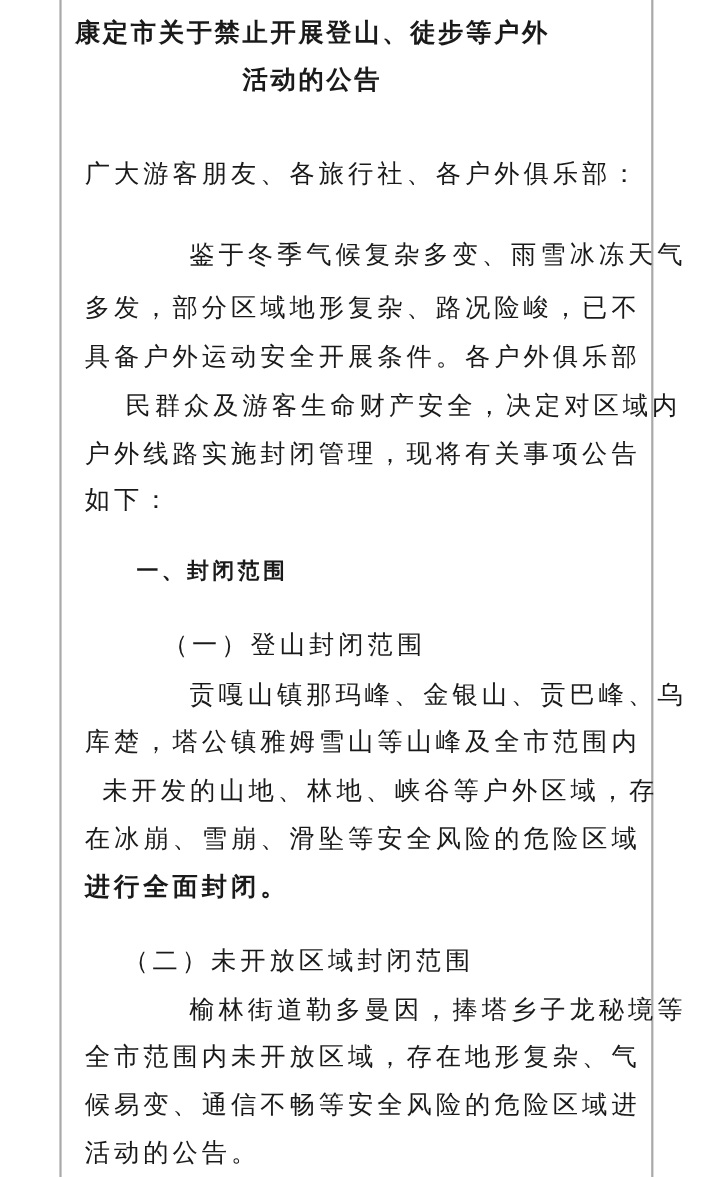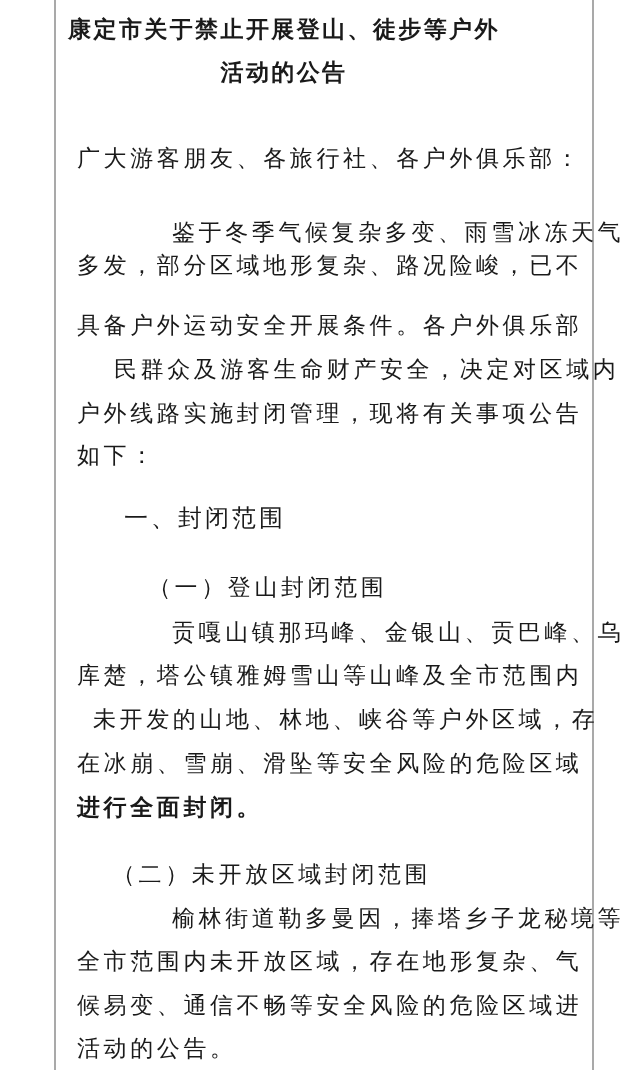--- a/index.html
+++ b/index.html
@@ -42,39 +42,39 @@
       font-size: 23px;
       letter-spacing: 3.6px;
       white-space: nowrap;
       line-height: 30px;
     }
     .indent { left: 143px; margin-left: 29px; }
     .sub { left: 112px; }
     .heading {
       position: absolute;
       left: 124px;
-      font-size: 24px;
-      font-weight: normal;
+      font-size: 20px;
+      font-weight: bold;
       letter-spacing: 3px;
       white-space: nowrap;
       line-height: 30px;
     }
   </style>
 </head>
 <body>
 
 <div class="frame"></div>
 
 <div class="title t1">康定市关于禁止开展登山、徒步等户外</div>
 <div class="title t2">活动的公告</div>
 
 <div class="line" style="top:143px;">广大游客朋友、各旅行社、各户外俱乐部：</div>
 
 <div class="line indent" style="top:217px;">鉴于冬季气候复杂多变、雨雪冰冻天气</div>
-<div class="line" style="top:250px;">多发，部分区域地形复杂、路况险峻，已不</div>
+<div class="line" style="top:265px;font-family:Liberation Serif, serif;">多发，部分区域地形复杂、路况险峻，已不</div>
 <div class="line" style="top:310px;">具备户外运动安全开展条件。各户外俱乐部</div>
 <div class="line" style="top:354px;margin-left:37px;">民群众及游客生命财产安全，决定对区域内</div>
 <div class="line" style="top:398px;">户外线路实施封闭管理，现将有关事项公告</div>
 <div class="line" style="top:440px;">如下：</div>
 
 <div class="heading" style="top:503px;">一、封闭范围</div>
 
 <div class="line sub" style="top:572px;margin-left:36px;">（一）登山封闭范围</div>
 <div class="line indent" style="top:617px;">贡嘎山镇那玛峰、金银山、贡巴峰、乌</div>
 <div class="line" style="top:660px;">库楚，塔公镇雅姆雪山等山峰及全市范围内</div>

